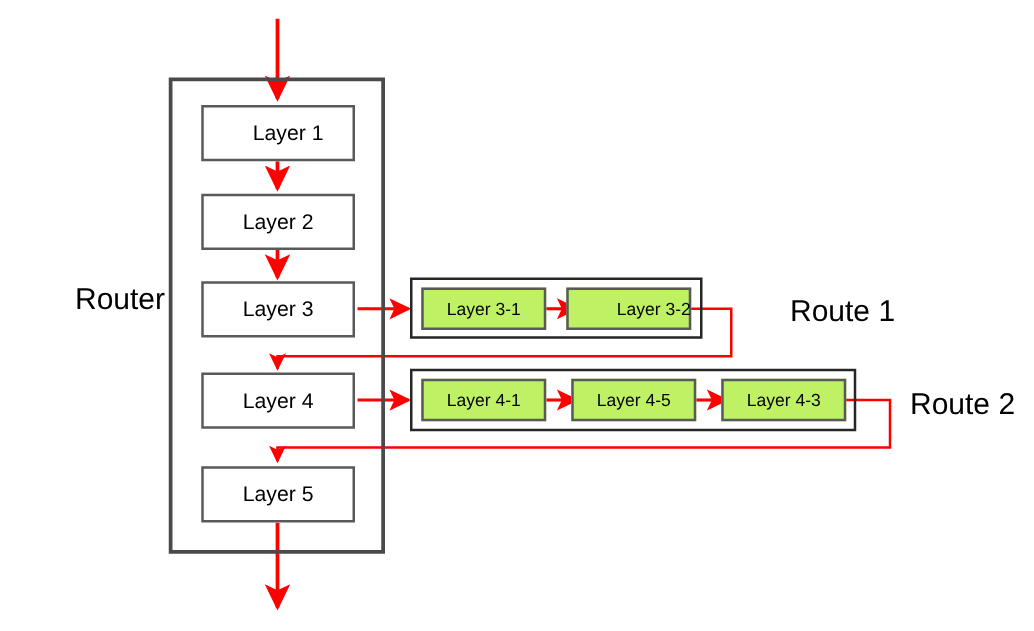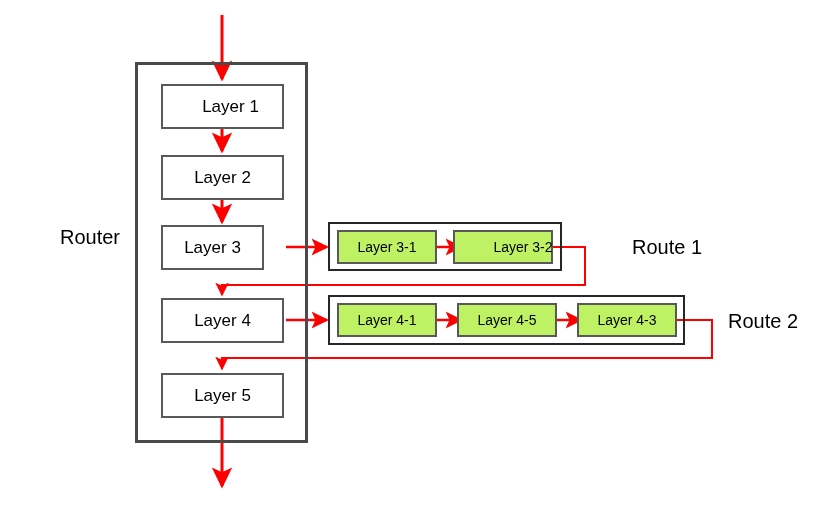--- a/index.html
+++ b/index.html
@@ -58,21 +58,21 @@
   }
   .container-box {
     position: absolute;
     box-sizing: border-box;
     background: transparent;
     border: 3px solid #4a4a4a;
   }
   .plain-label {
     position: absolute;
     color: #000000;
-    font-size: 20px;
+    font-size: 24px;
     font-family: "Liberation Sans", sans-serif;
     white-space: nowrap;
   }
 </style>
 </head>
 <body>
 
 <div id="canvas">
 
   <svg id="svg-layer" viewBox="0 0 827 505" xmlns="http://www.w3.org/2000/svg">
@@ -106,21 +106,21 @@
   </svg>
 
   <div class="container-box" style="left:135px; top:62px; width:173px; height:381px;"></div>
 
   <div class="plain-label" style="left:60px; top:226px;">Router</div>
 
   <div class="node-box" style="left:161px; top:84px; width:123px; height:45px;padding-left:16px;">Layer 1</div>
 
   <div class="node-box" style="left:161px; top:155px; width:123px; height:45px;">Layer 2</div>
 
-  <div class="node-box" style="left:161px; top:225px; width:103px; height:45px;">Layer 3</div>
+  <div class="node-box" style="left:161px; top:225px; width:123px; height:45px;">Layer 3</div>
 
   <div class="node-box" style="left:161px; top:298px; width:123px; height:45px;">Layer 4</div>
 
   <div class="node-box" style="left:161px; top:373px; width:123px; height:45px;">Layer 5</div>
 
   <div class="group-box" style="left:328px; top:222px; width:234px; height:49px;"></div>
 
   <div class="sub-box" style="left:337px; top:230px; width:100px; height:34px;">Layer 3-1</div>
 
   <div class="sub-box" style="left:453px; top:230px; width:100px; height:34px;padding-left:40px;">Layer 3-2</div>

